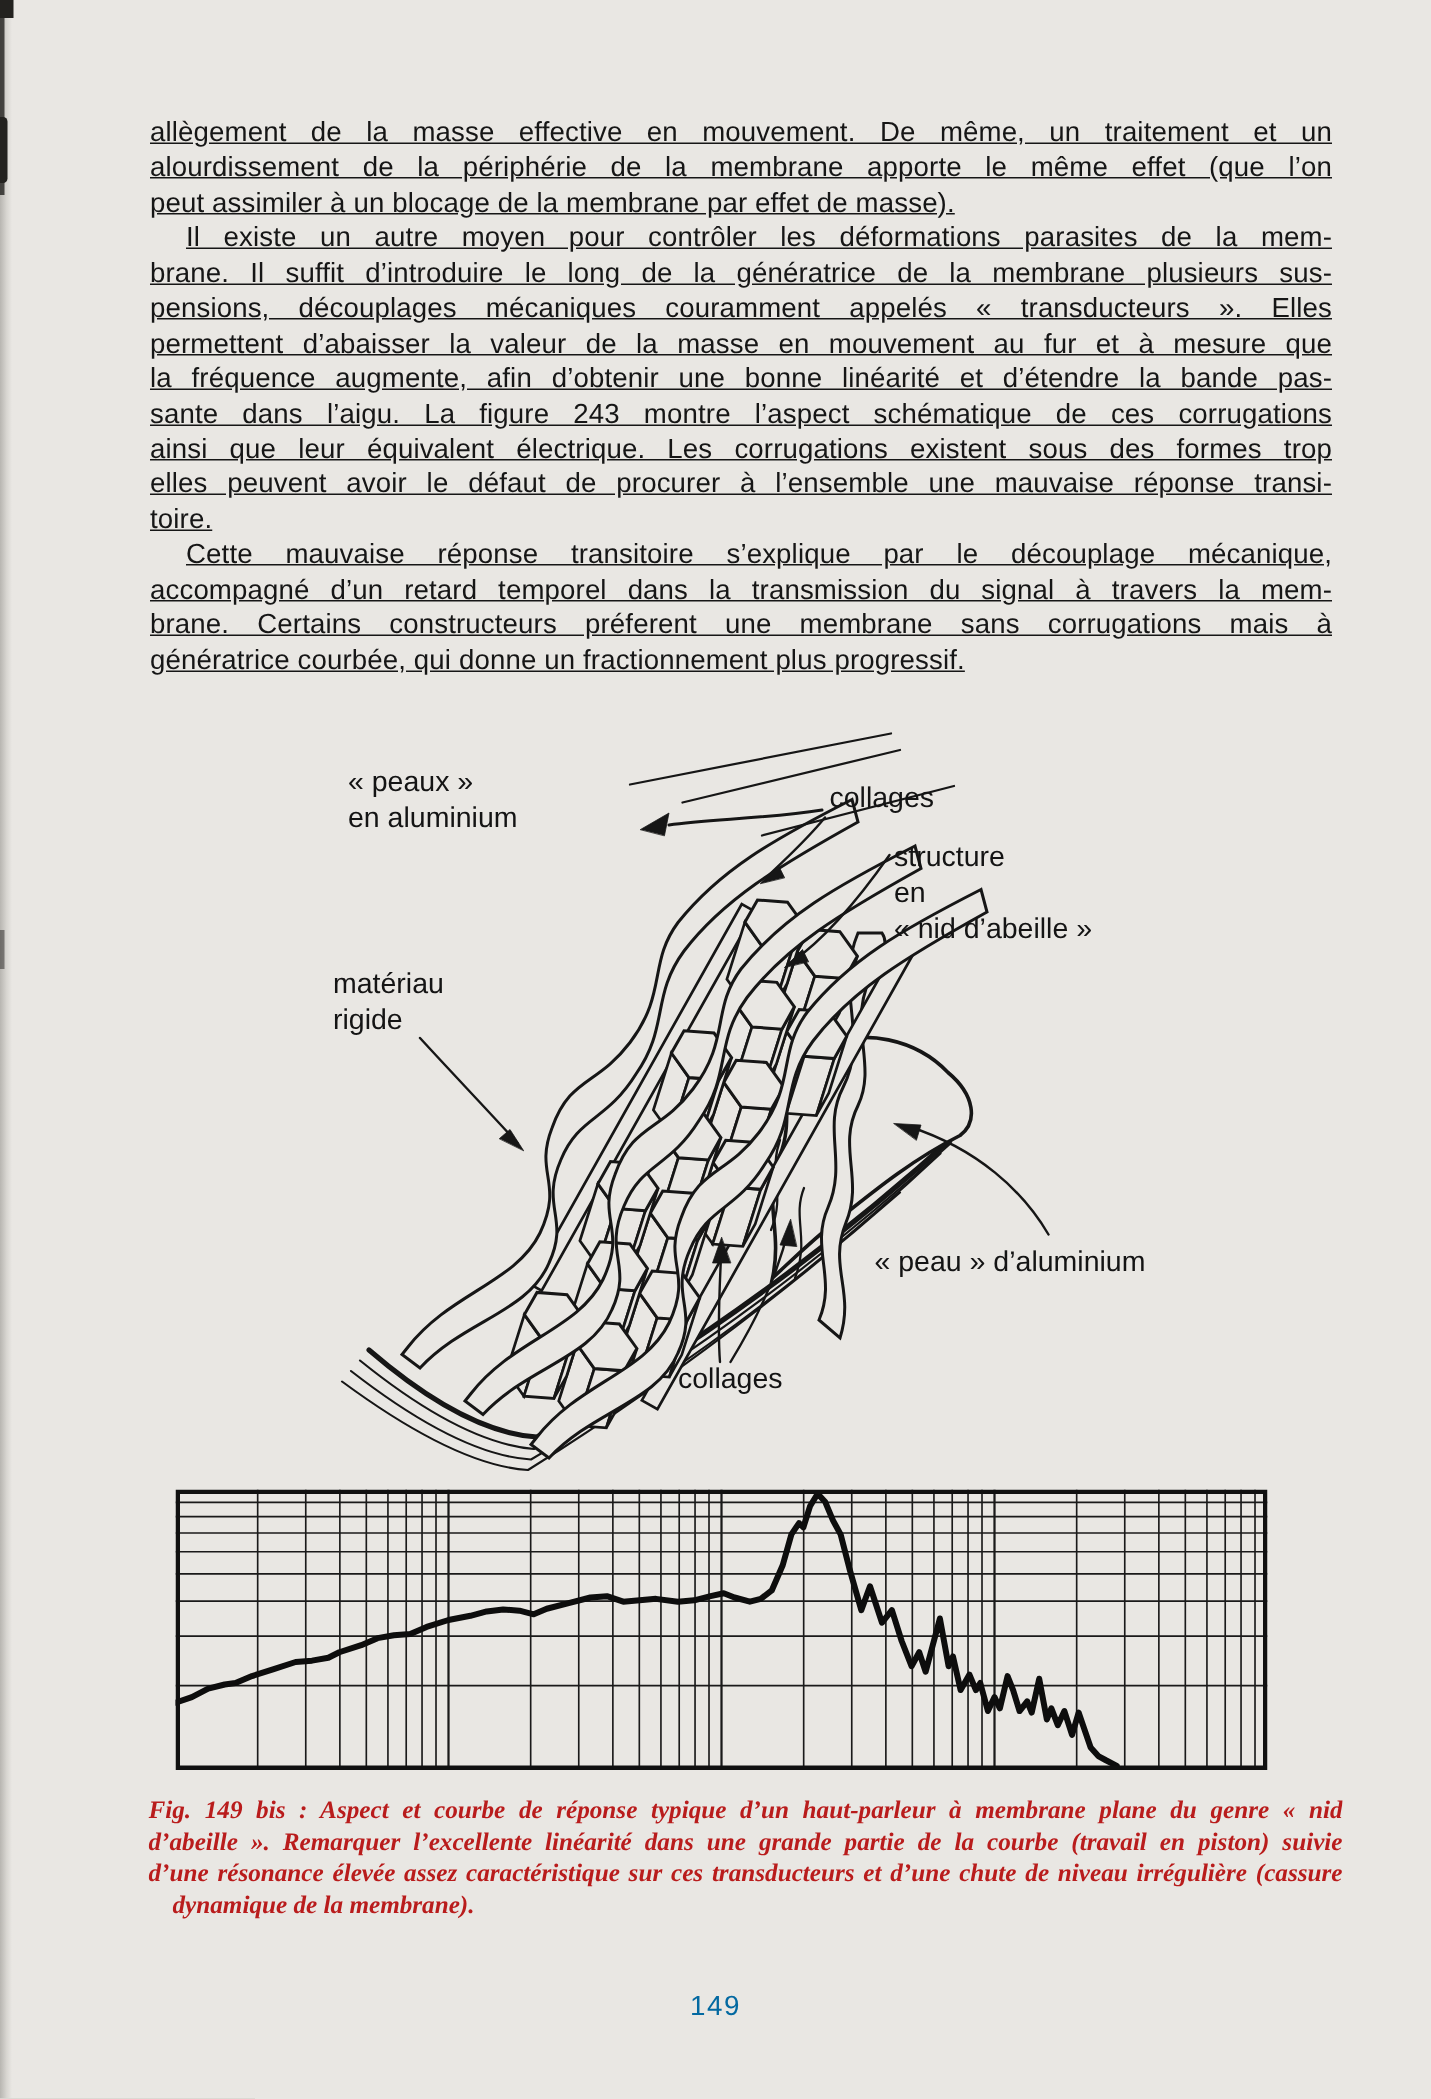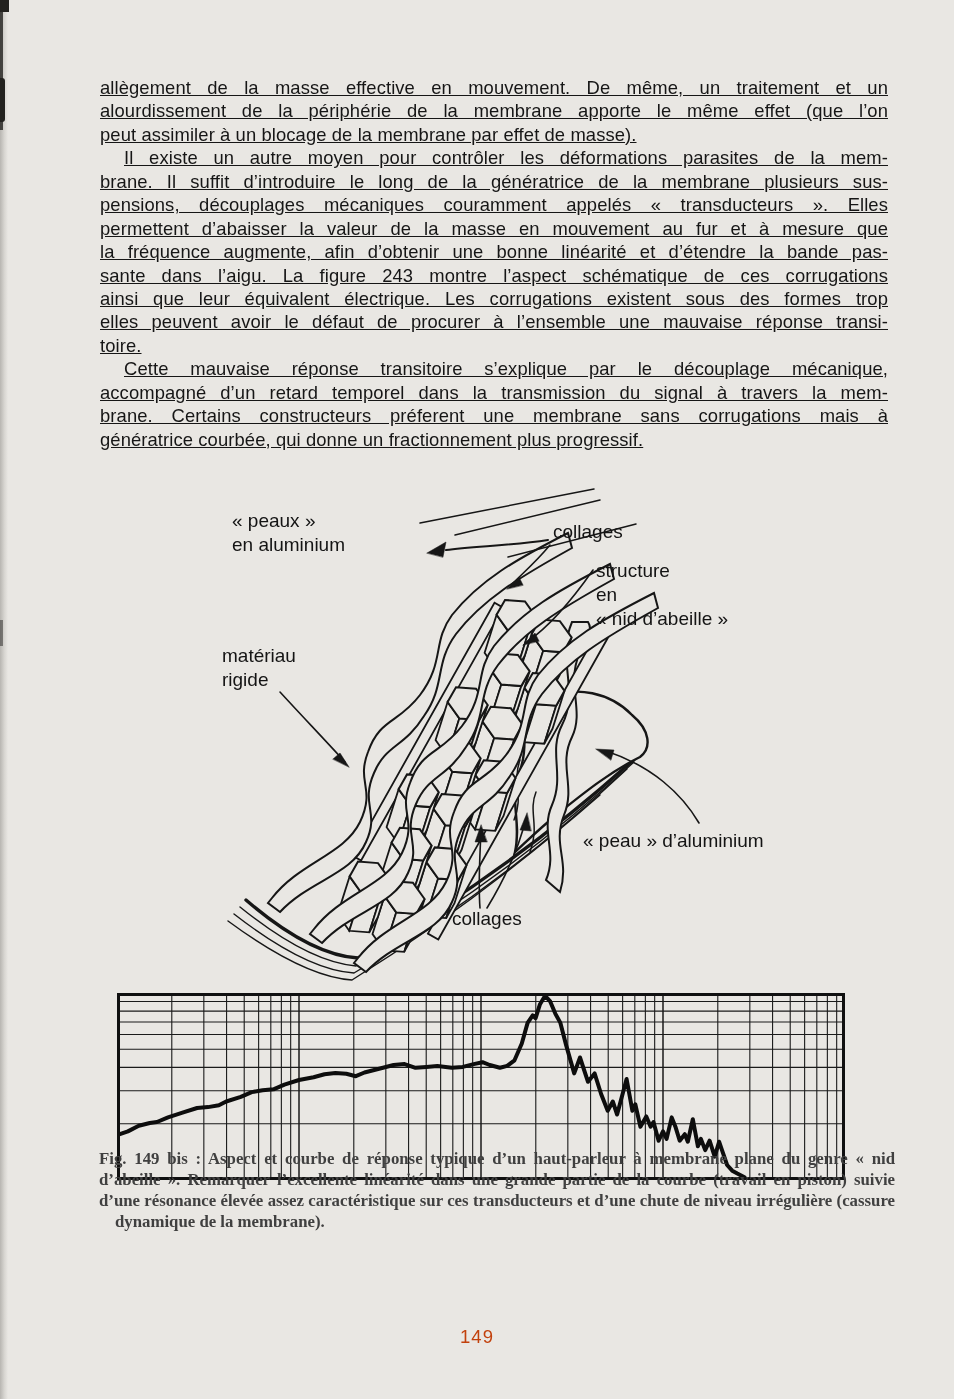--- a/index.html
+++ b/index.html
@@ -35,31 +35,31 @@
   .body-text .line.indent{text-indent:24px;}
 
   .diagram{position:absolute;left:210px;top:485px;width:560px;height:500px;}
   .diagram svg{display:block;width:100%;height:100%;}
   .diagram text{font-family:"Liberation Sans",sans-serif;font-size:19px;fill:#141414;}
 
   .chart{position:absolute;left:117px;top:993px;width:728px;height:187px;}
   .chart svg{display:block;width:100%;height:100%;}
 
   .caption{
-    position:absolute;left:99px;top:1148px;width:796px;
+    position:absolute;left:99px;top:1196px;width:796px;
     font-family:"Liberation Serif", serif;
-    font-weight:bold;
-    font-size:16.8px;line-height:21px;color:#404040;
+    font-style:italic;font-weight:bold;
+    font-size:16.8px;line-height:21px;color:#b91c1c;
   }
   .caption .line{height:21px;overflow:hidden;text-align:justify;text-align-last:justify;}
   .caption .line.last{text-align-last:left;margin-left:16px;}
 
   .page-number{
     position:absolute;left:0;top:1326px;width:954px;
-    text-align:center;font-size:18.5px;letter-spacing:1px;color:#c2410c;
+    text-align:center;font-size:18.5px;letter-spacing:1px;color:#0369a1;
   }
 </style>
 </head>
 <body>
 
 <div class="page">
   <div class="edge-mark m3"></div>
   <div class="edge-mark m1"></div>
   <div class="edge-mark m2"></div>
   <div class="edge-mark m4"></div>

